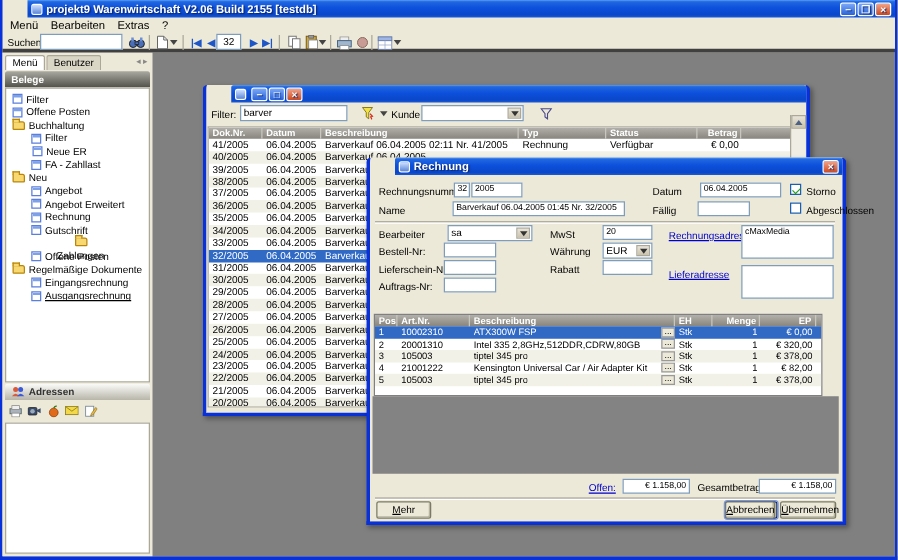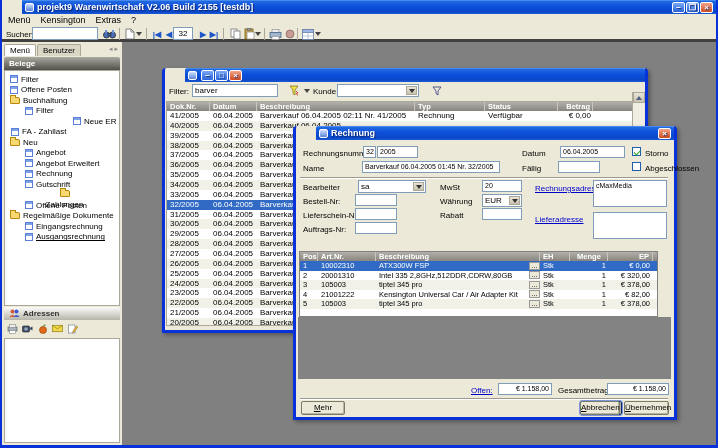--- a/index.html
+++ b/index.html
@@ -113,21 +113,21 @@
   <div class="titlebar">
     <span class="win-icon"></span>
     <span class="title-text">projekt9 Warenwirtschaft V2.06 Build 2155 [testdb]</span>
     <span class="cap-btn">−</span>
     <span class="cap-btn">❐</span>
     <span class="cap-btn cap-close">×</span>
   </div>
 
   <div class="menubar">
     <span class="menu-item">Menü</span>
-    <span class="menu-item">Kensington</span>
+    <span class="menu-item">Bearbeiten</span>
     <span class="menu-item">Extras</span>
     <span class="menu-item">?</span>
   </div>
 
   <div class="toolbar">
     <span class="tlabel">Suchen</span>
     <input class="tinput" style="left: 30px; top: 1px; width: 66px; height: 13px;">
     <span class="ticon" style="left:100px;">
       <svg width="13" height="10" viewBox="0 0 13 10">
           <circle cx="3.5" cy="6" r="3" fill="#4A6FB8" stroke="#222" stroke-width="0.8"></circle>
@@ -209,25 +209,25 @@
             <span class="tree-label">Offene Posten</span>
           </div>
           <div class="tree-item" style="padding-left: 5px;">
             <span class="ticn icon-folder"></span>
             <span class="tree-label">Buchhaltung</span>
           </div>
           <div class="tree-item" style="padding-left: 20px;">
             <span class="ticn icon-doc"></span>
             <span class="tree-label">Filter</span>
           </div>
-          <div class="tree-item" style="padding-left: 21px; margin-left: 47px;">
+          <div class="tree-item" style="padding-left: 21px;">
             <span class="ticn icon-doc"></span>
             <span class="tree-label">Neue ER</span>
           </div>
-          <div class="tree-item" style="padding-left: 6px;">
+          <div class="tree-item" style="padding-left: 20px;">
             <span class="ticn icon-doc"></span>
             <span class="tree-label">FA - Zahllast</span>
           </div>
           <div class="tree-item" style="padding-left: 5px;">
             <span class="ticn icon-folder"></span>
             <span class="tree-label">Neu</span>
           </div>
           <div class="tree-item" style="padding-left: 20px;">
             <span class="ticn icon-doc"></span>
             <span class="tree-label">Angebot</span>
@@ -587,21 +587,21 @@
     <div class="ta" style="left:297px;top:40px;width:74px;height:27px;">cMaxMedia</div>
     <span class="lbl link" style="left:239px;top:75px;">Lieferadresse</span>
     <div class="ta" style="left:297px;top:72px;width:74px;height:27px;"></div>
 
     <div class="iv-table">
       <div class="gridhead">
           <span class="ivc ic-pos">Pos</span>
           <span class="ivc ic-art">Art.Nr.</span>
           <span class="ivc ic-beschr">Beschreibung</span>
           <span class="ivc ic-eh">EH</span>
-          <span class="ivc ic-menge" style="text-align: center;">Menge</span>
+          <span class="ivc ic-menge" style="text-align: right;">Menge</span>
           <span class="ivc ic-ep" style="text-align: right;">EP</span>
         </div>
       <div>
           <div class="ivrow selected">
             <span class="ivc ic-pos">1</span>
             <span class="ivc ic-art">10002310</span>
             <span class="ivc ic-beschr">
               <span style="overflow: hidden; white-space: nowrap;">ATX300W FSP</span>
               <span class="ellipsis-btn">...</span>
             </span>

